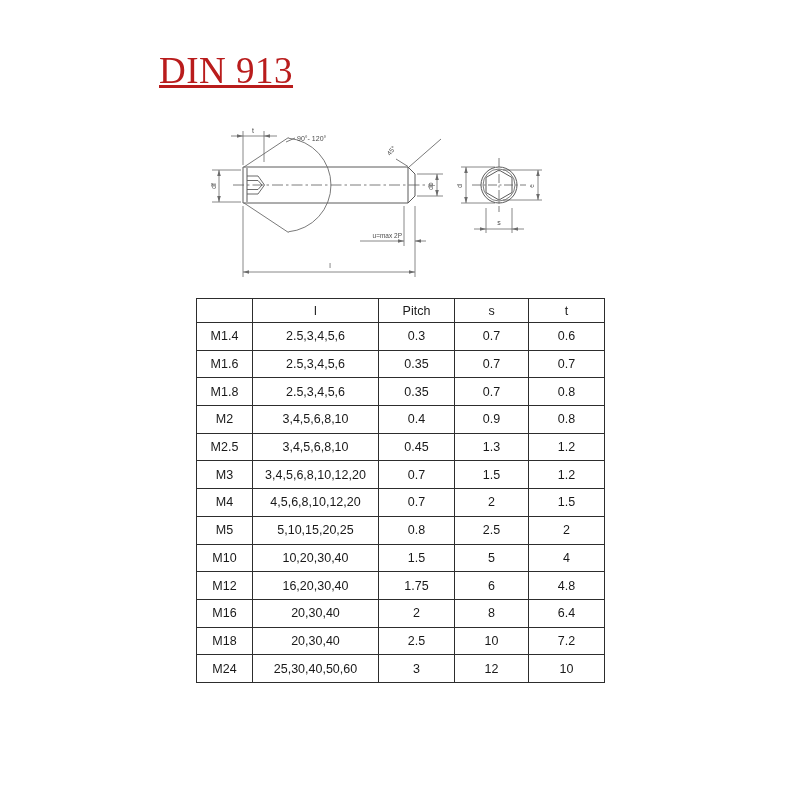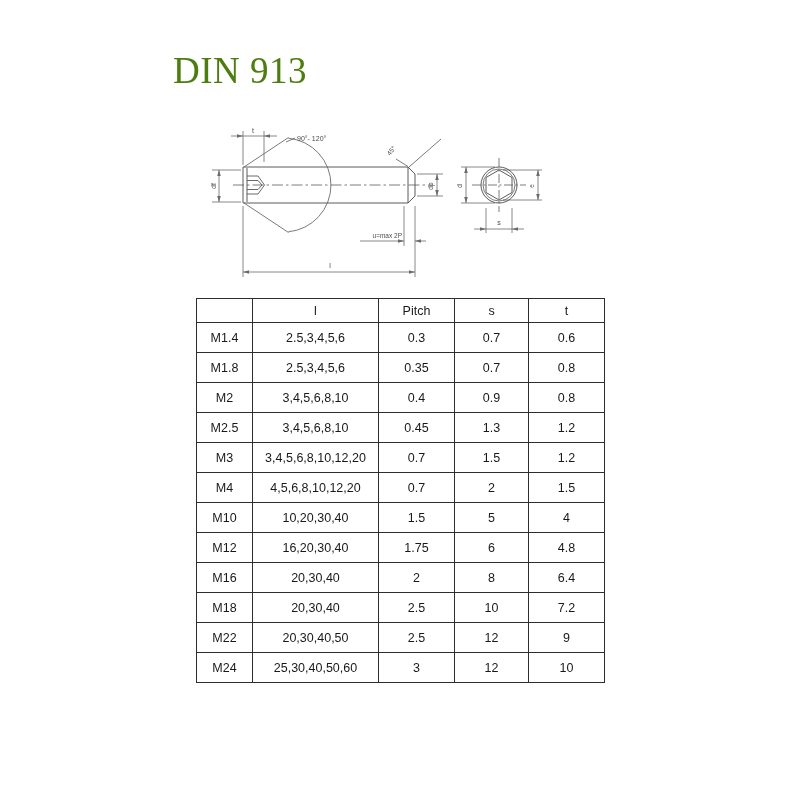--- a/index.html
+++ b/index.html
@@ -1,24 +1,24 @@
 <!DOCTYPE html>
 <html><head>
 <meta charset="utf-8">
 <style>
   html,body{margin:0;padding:0;background:#ffffff;}
   body{
     position:relative;width:800px;height:800px;overflow:hidden;
     font-family:"Liberation Sans",sans-serif;color:#1c1c1c;
   }
   .page-title{
-    position:absolute;left:173px;top:49px;
+    position:absolute;left:159px;top:49px;
     font-family:"Liberation Serif",serif;
-    font-size:37px;font-weight:400;color:#4d7c0f;
-    letter-spacing:0.5px;white-space:nowrap;
+    font-size:37px;font-weight:400;color:#b91c1c;
+    letter-spacing:0.5px;white-space:nowrap;text-decoration:underline;
   }
   svg.drawing{position:absolute;left:0;top:0;width:800px;height:800px;}
   svg text{font-family:"Liberation Sans",sans-serif;fill:#4c4c4c;}
   table.spec{
     position:absolute;left:196px;top:298px;width:408px;height:385px;
     border-collapse:collapse;table-layout:fixed;
     font-size:12.5px;color:#191919;
   }
   table.spec th,table.spec td{
     border:1px solid #2d2d2d;text-align:center;vertical-align:middle;
@@ -153,20 +153,27 @@
   </thead>
   <tbody>
       <tr>
         <td>M1.4</td>
         <td>2.5,3,4,5,6</td>
         <td>0.3</td>
         <td>0.7</td>
         <td>0.6</td>
       </tr>
       <tr>
+        <td>M1.6</td>
+        <td>2.5,3,4,5,6</td>
+        <td>0.35</td>
+        <td>0.7</td>
+        <td>0.7</td>
+      </tr>
+      <tr>
         <td>M1.8</td>
         <td>2.5,3,4,5,6</td>
         <td>0.35</td>
         <td>0.7</td>
         <td>0.8</td>
       </tr>
       <tr>
         <td>M2</td>
         <td>3,4,5,6,8,10</td>
         <td>0.4</td>
@@ -188,20 +195,27 @@
         <td>1.2</td>
       </tr>
       <tr>
         <td>M4</td>
         <td>4,5,6,8,10,12,20</td>
         <td>0.7</td>
         <td>2</td>
         <td>1.5</td>
       </tr>
       <tr>
+        <td>M5</td>
+        <td>5,10,15,20,25</td>
+        <td>0.8</td>
+        <td>2.5</td>
+        <td>2</td>
+      </tr>
+      <tr>
         <td>M10</td>
         <td>10,20,30,40</td>
         <td>1.5</td>
         <td>5</td>
         <td>4</td>
       </tr>
       <tr>
         <td>M12</td>
         <td>16,20,30,40</td>
         <td>1.75</td>
@@ -216,27 +230,20 @@
         <td>6.4</td>
       </tr>
       <tr>
         <td>M18</td>
         <td>20,30,40</td>
         <td>2.5</td>
         <td>10</td>
         <td>7.2</td>
       </tr>
       <tr>
-        <td>M22</td>
-        <td>20,30,40,50</td>
-        <td>2.5</td>
-        <td>12</td>
-        <td>9</td>
-      </tr>
-      <tr>
         <td>M24</td>
         <td>25,30,40,50,60</td>
         <td>3</td>
         <td>12</td>
         <td>10</td>
       </tr>
     </tbody>
 </table>
 
 </body></html>

